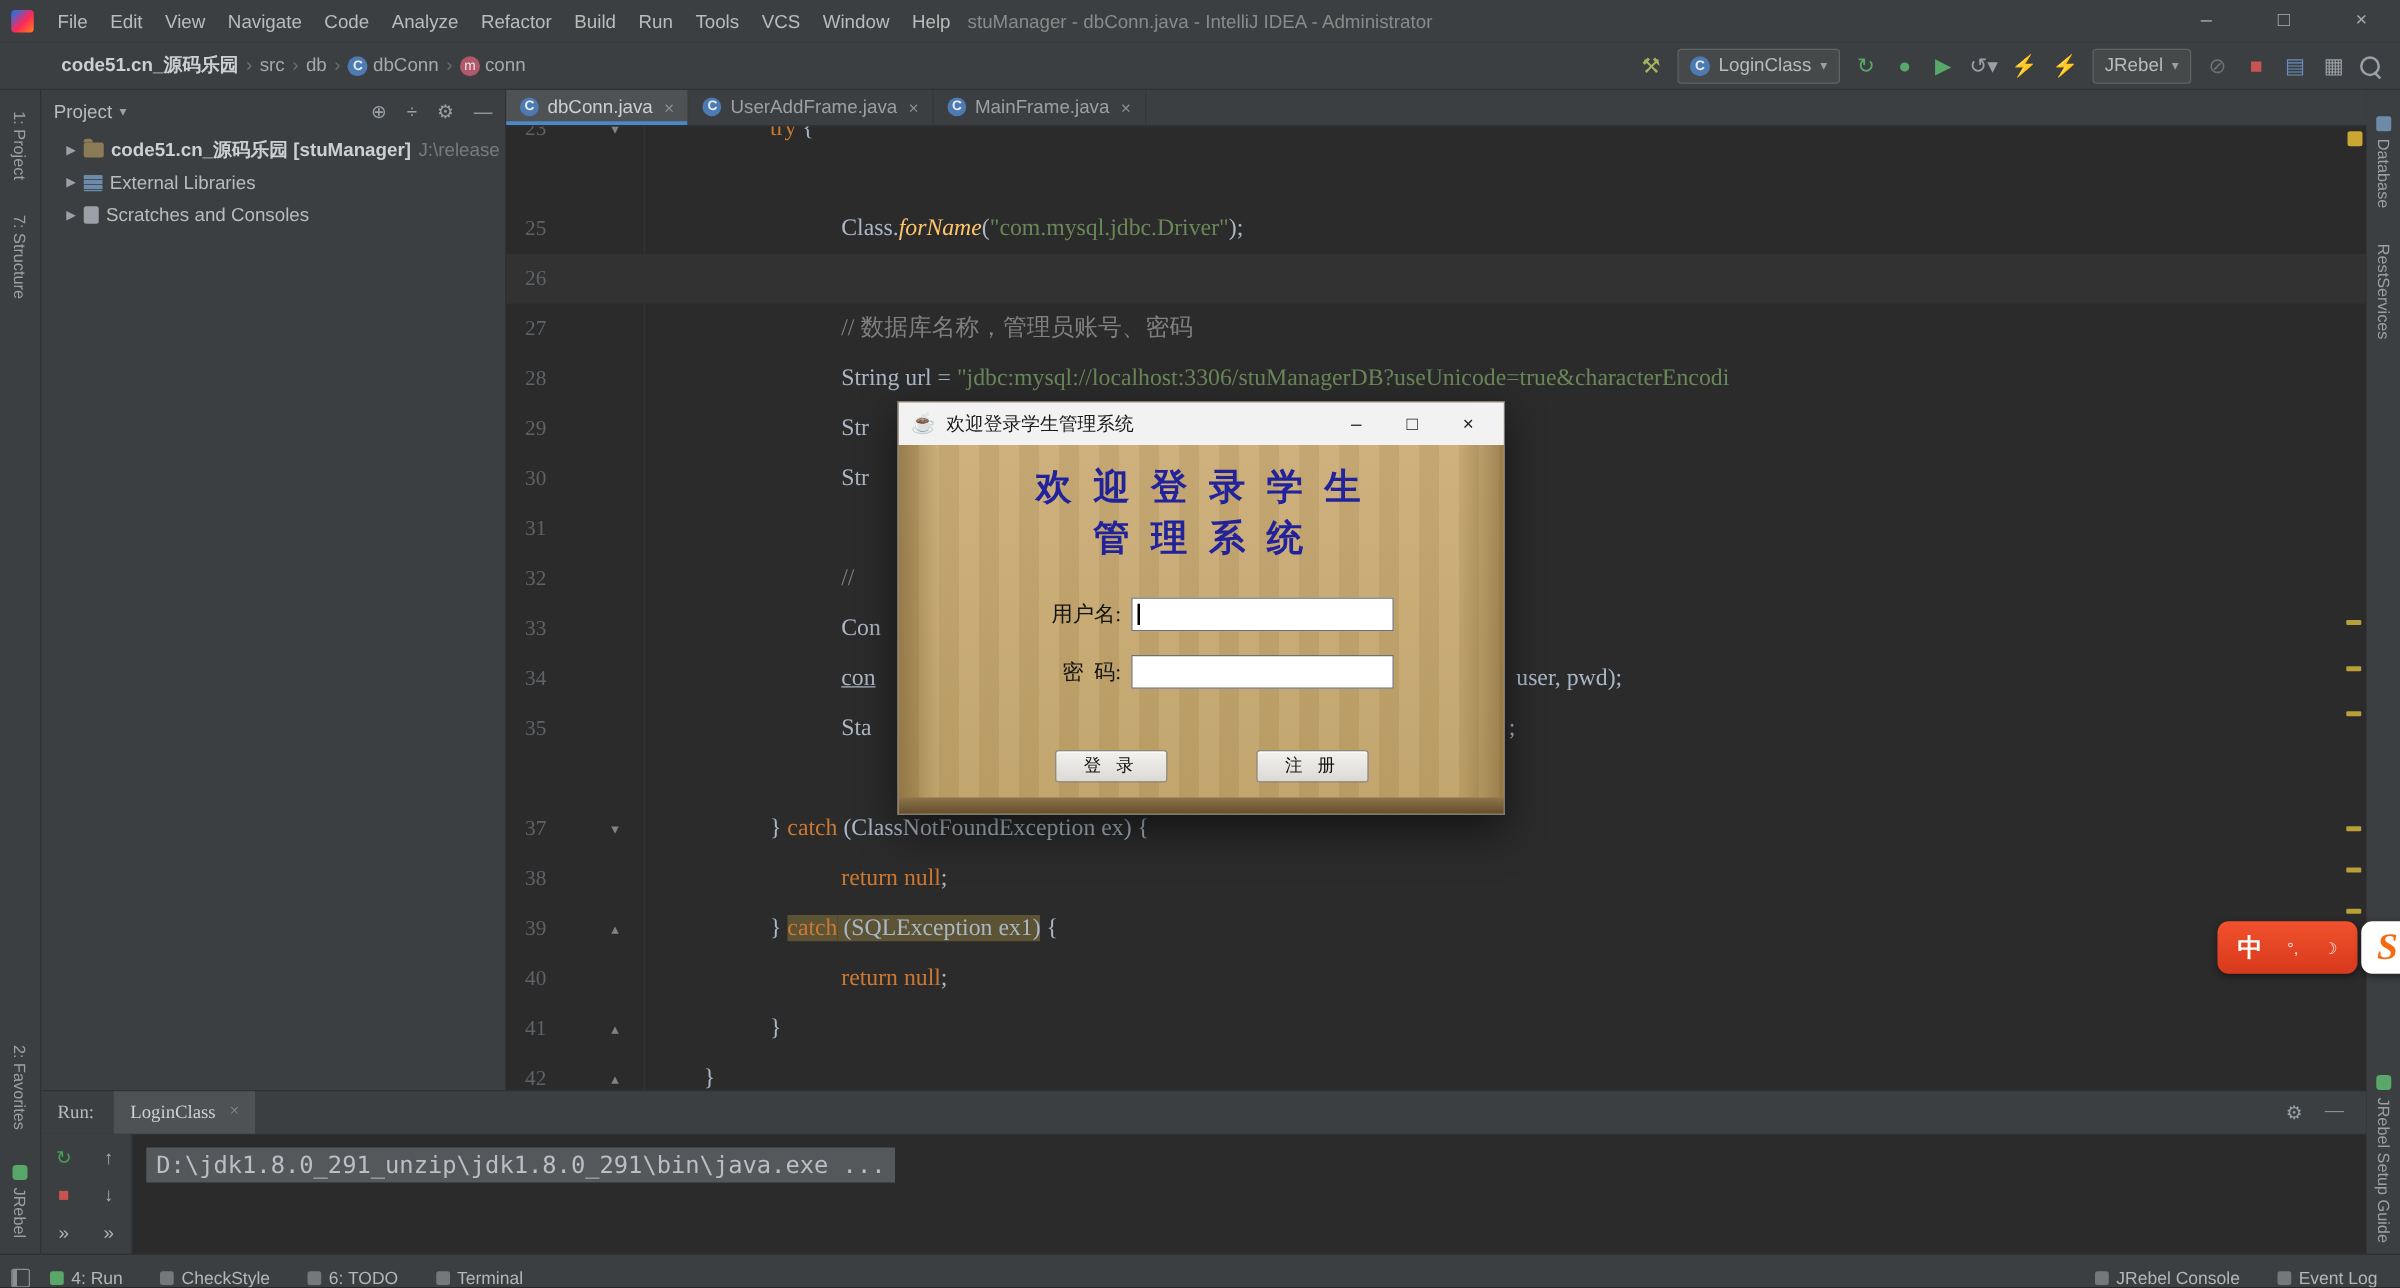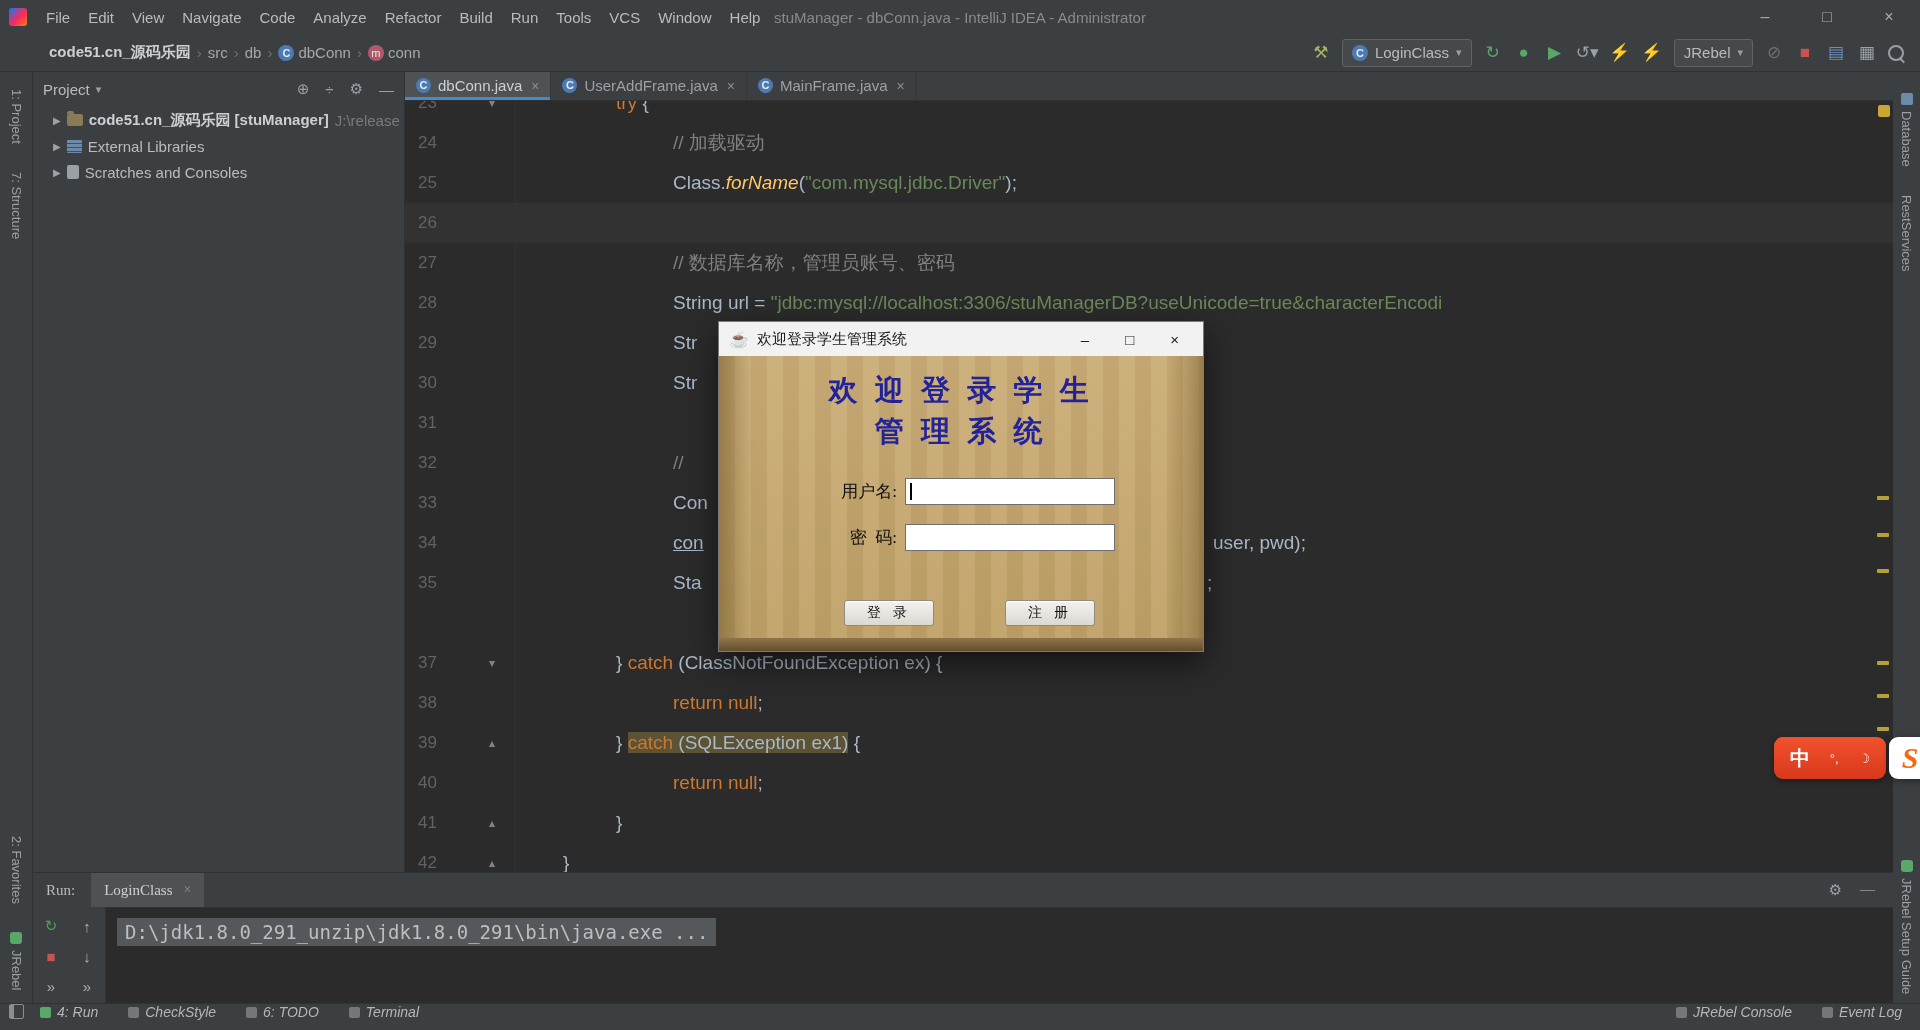--- a/index.html
+++ b/index.html
@@ -79,21 +79,21 @@
   .tabbar{position:absolute;left:405px;top:71px;right:27px;height:29px;background:#3c3f41;
           display:flex;border-bottom:1px solid #2f3133;z-index:4;}
   .tab{display:flex;align-items:center;gap:7px;padding:0 11px;color:#9da0a3;height:100%;
        border-right:1px solid #35383a;}
   .tab .mini-class-icon{width:15px;height:15px;line-height:15px;}
   .tab.active{background:#4e5254;color:#ccd0d3;box-shadow:inset 0 -3px 0 #4a88c7;}
   .tab-close{color:#8c8f92;font-size:14px;margin-left:2px;}
 
   
   .editor-view{position:absolute;left:405px;top:100px;right:27px;bottom:158px;background:#2b2b2b;
-        overflow:hidden;font-family:Liberation Sans, sans-serif;font-size:19px;}
+        overflow:hidden;font-family:Liberation Serif, serif;font-size:19px;}
   .gutter-line{position:absolute;left:110px;top:0;bottom:0;width:1px;background:#313335;}
   .code-row{position:absolute;left:0;right:0;height:40px;line-height:40px;white-space:pre;}
   .code-row.current{background:#323232;padding-left:44px;}
   .line-num{position:absolute;left:0;width:32px;text-align:right;color:#606366;font-size:17px;}
   .fold{position:absolute;left:84px;color:#7f8386;font-size:12px;}
   .code-text,.frag{position:absolute;top:0;}
   .tok-kw{color:#cc7832;} .tok-pl{color:#a9b7c6;} .tok-cm{color:#808080;}
   .tok-str{color:#6a8759;} .tok-me{color:#ffc66b;font-style:italic;}
   .tok-ul{color:#a9b7c6;text-decoration:underline;}
   .tok-hl{background:#5c5335;}
@@ -113,21 +113,21 @@
                grid-auto-rows:30px;justify-items:center;align-items:center;padding-top:4px;}
   .rt-icon{font-size:15px;color:#afb1b3;}
   .rt-icon.green{color:#4a9f59;} .rt-icon.red{color:#c75450;}
   .console{position:absolute;left:72px;top:34px;right:0;bottom:0;
            font-family:"DejaVu Sans Mono",monospace;font-size:19px;color:#bcbec4;
            padding:14px 0 0 12px;}
   .console-sel{background:#55585b;padding:3px 8px;}
 
   
   .statusbar{position:absolute;left:0;right:0;bottom:0;height:26px;background:#3c3f41;
-             border-top:1px solid #2f3133;display:flex;align-items:flex-start;font-size:14px;color:#b4b6b8;z-index:6;font-style:italic;}
+             border-top:1px solid #2f3133;display:flex;align-items:flex-end;font-size:14px;color:#b4b6b8;z-index:6;}
   .sb-switcher{width:13px;height:13px;margin-left:9px;border:1px solid #8c8f92;border-radius:2px;
                background:linear-gradient(90deg,#8c8f92 4px,transparent 4px);}
   #status-left{display:flex;gap:30px;margin-left:16px;align-items:center;}
   #status-right{margin-left:auto;display:flex;gap:30px;margin-right:18px;align-items:center;}
   .status-item{display:flex;align-items:center;gap:6px;}
   .status-ico{width:11px;height:11px;border-radius:2px;background:#75787b;display:inline-block;}
   .status-ico.run{background:#59a869;}
 
   
   .dialog{position:absolute;left:718px;top:321px;width:484px;height:329px;z-index:50;
@@ -335,21 +335,20 @@
         <span class="mini-class-icon">C</span>
         <span>MainFrame.java</span>
         <span class="tab-close">×</span>
       </div>
     </div>
 
   <div class="editor-view" id="code-view">
     <div class="gutter-line"></div>
     <div class="inspect-square"></div>
   <div class="code-row" style="top: -17px;"><span class="line-num">23</span><span class="fold">▾</span><span class="code-text" style="left: 211px;"><span class="tok-kw">try</span><span class="tok-pl"> {</span></span></div>
-      <div class="code-row" style="top: 23px;"><span class="line-num">24</span><span class="code-text" style="left: 268px;"><span class="tok-cm">// 加载驱动</span></span></div>
       <div class="code-row" style="top: 63px;"><span class="line-num">25</span><span class="code-text" style="left: 268px;"><span class="tok-pl">Class.</span><span class="tok-me">forName</span><span class="tok-pl">(</span><span class="tok-str">"com.mysql.jdbc.Driver"</span><span class="tok-pl">);</span></span></div>
       <div class="code-row current" style="top: 103px;"><span class="line-num">26</span></div>
       <div class="code-row" style="top: 143px;"><span class="line-num">27</span><span class="code-text" style="left: 268px;"><span class="tok-cm">// 数据库名称，管理员账号、密码</span></span></div>
       <div class="code-row" style="top: 183px;"><span class="line-num">28</span><span class="code-text" style="left: 268px;"><span class="tok-pl">String url = </span><span class="tok-str">"jdbc:mysql://localhost:3306/stuManagerDB?useUnicode=true&amp;characterEncodi</span></span></div>
       <div class="code-row" style="top: 223px;"><span class="line-num">29</span><span class="code-text" style="left: 268px;"><span class="tok-pl">Str</span></span></div>
       <div class="code-row" style="top: 263px;"><span class="line-num">30</span><span class="code-text" style="left: 268px;"><span class="tok-pl">Str</span></span></div>
       <div class="code-row" style="top: 303px;"><span class="line-num">31</span></div>
       <div class="code-row" style="top: 343px;"><span class="line-num">32</span><span class="code-text" style="left: 268px;"><span class="tok-cm">// </span></span></div>
       <div class="code-row" style="top: 383px;"><span class="line-num">33</span><span class="code-text" style="left: 268px;"><span class="tok-pl">Con</span></span></div>
       <div class="code-row" style="top: 423px;"><span class="line-num">34</span><span class="code-text" style="left: 268px;"><span class="tok-ul">con</span></span><span class="frag" style="left: 808px;"><span class="tok-pl">user, pwd);</span></span></div>

